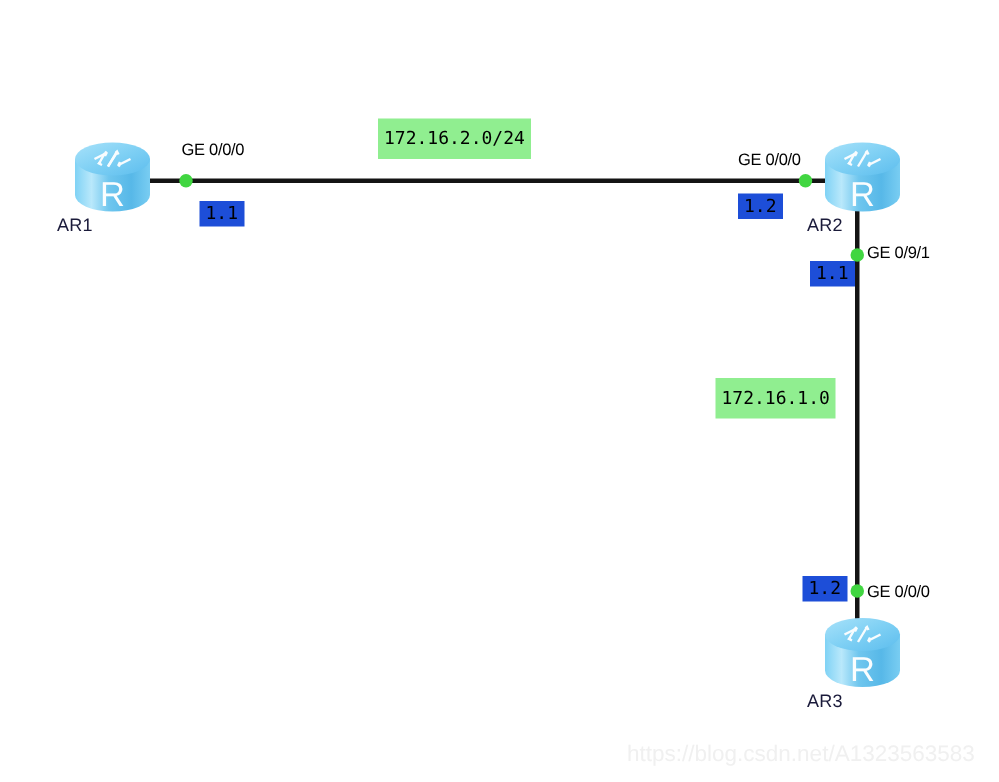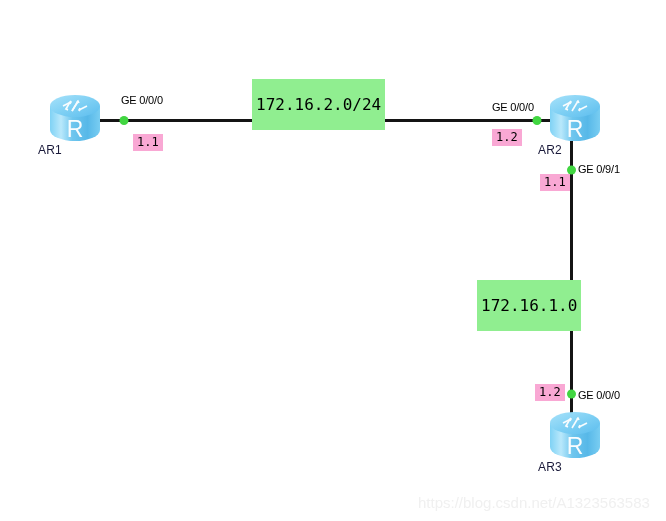--- a/index.html
+++ b/index.html
@@ -54,32 +54,32 @@
     font-size: 11px;
     color: #000000;
     white-space: nowrap;
     letter-spacing: -0.2px;
   }
   .ip-badge {
     position: absolute;
     font-family: "DejaVu Sans Mono", monospace;
     font-size: 12px;
     color: #000000;
-    background: #f9a8d4;
+    background: #1d4ed8;
     padding: 1px 4px;
     white-space: nowrap;
     line-height: 15px;
   }
   .net-badge {
     position: absolute;
     font-family: "DejaVu Sans Mono", monospace;
-    font-size: 16px;
+    font-size: 12px;
     color: #000000;
     background: #90ee90;
-    padding: 18px 4px;
+    padding: 6px 4px;
     white-space: nowrap;
     line-height: 15px;
   }
   .watermark {
     position: absolute;
     font-family: "Liberation Sans", sans-serif;
     font-size: 15px;
     color: #f0f0f0;
     white-space: nowrap;
     user-select: none;
@@ -185,17 +185,17 @@
   <div class="ip-badge" style="left:133px; top:134px;">1.1</div>
 
   <div class="ip-badge" style="left:492px; top:129px;">1.2</div>
 
   <div class="ip-badge" style="left:540px; top:174px;">1.1</div>
 
   <div class="ip-badge" style="left:535px; top:384px;">1.2</div>
 
   <div class="net-badge" style="left:252px; top:79px;">172.16.2.0/24</div>
 
-  <div class="net-badge" style="left:477px; top:280px;">172.16.1.0</div>
+  <div class="net-badge" style="left:477px; top:252px;">172.16.1.0</div>
 
   <div class="watermark" style="left:418px; top:494px;">https://blog.csdn.net/A1323563583</div>
 
 </div>
 
 </body></html>

